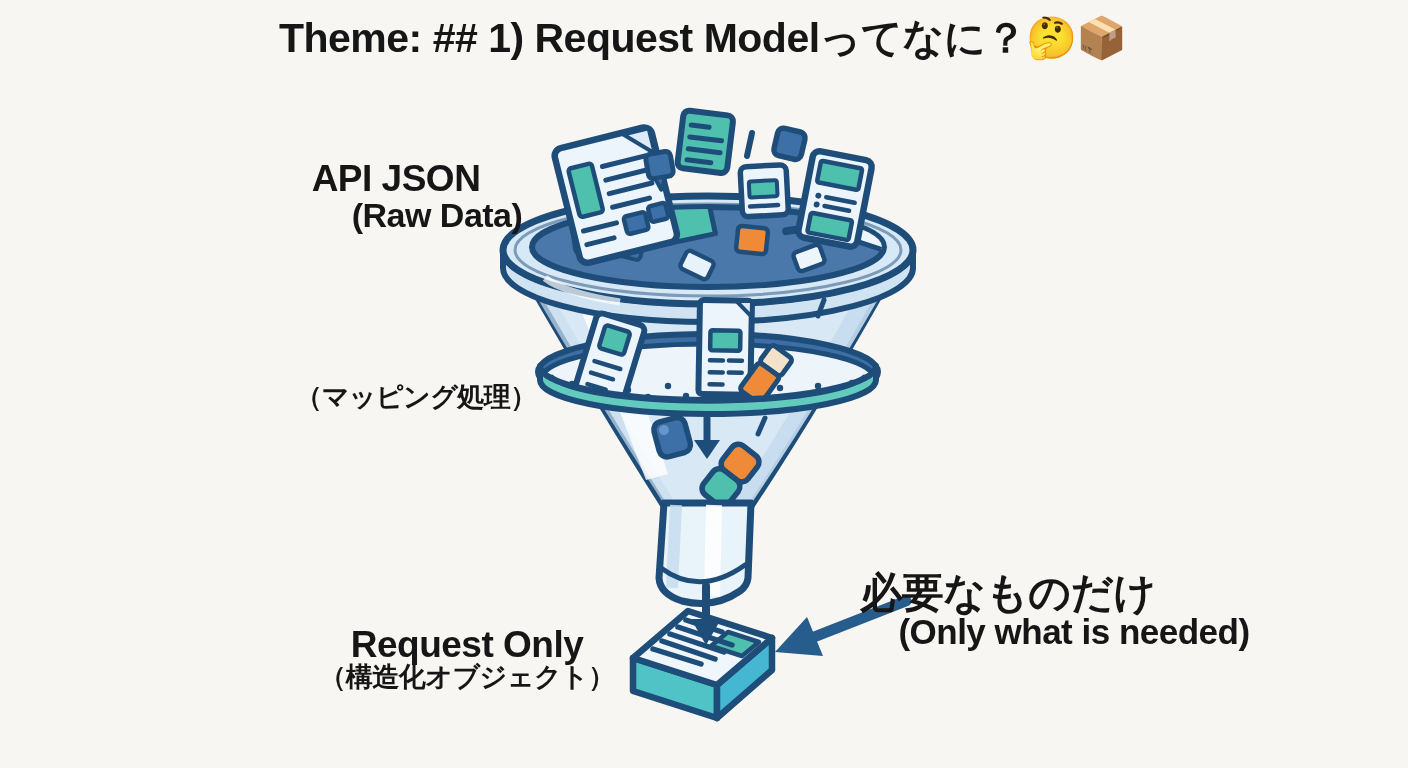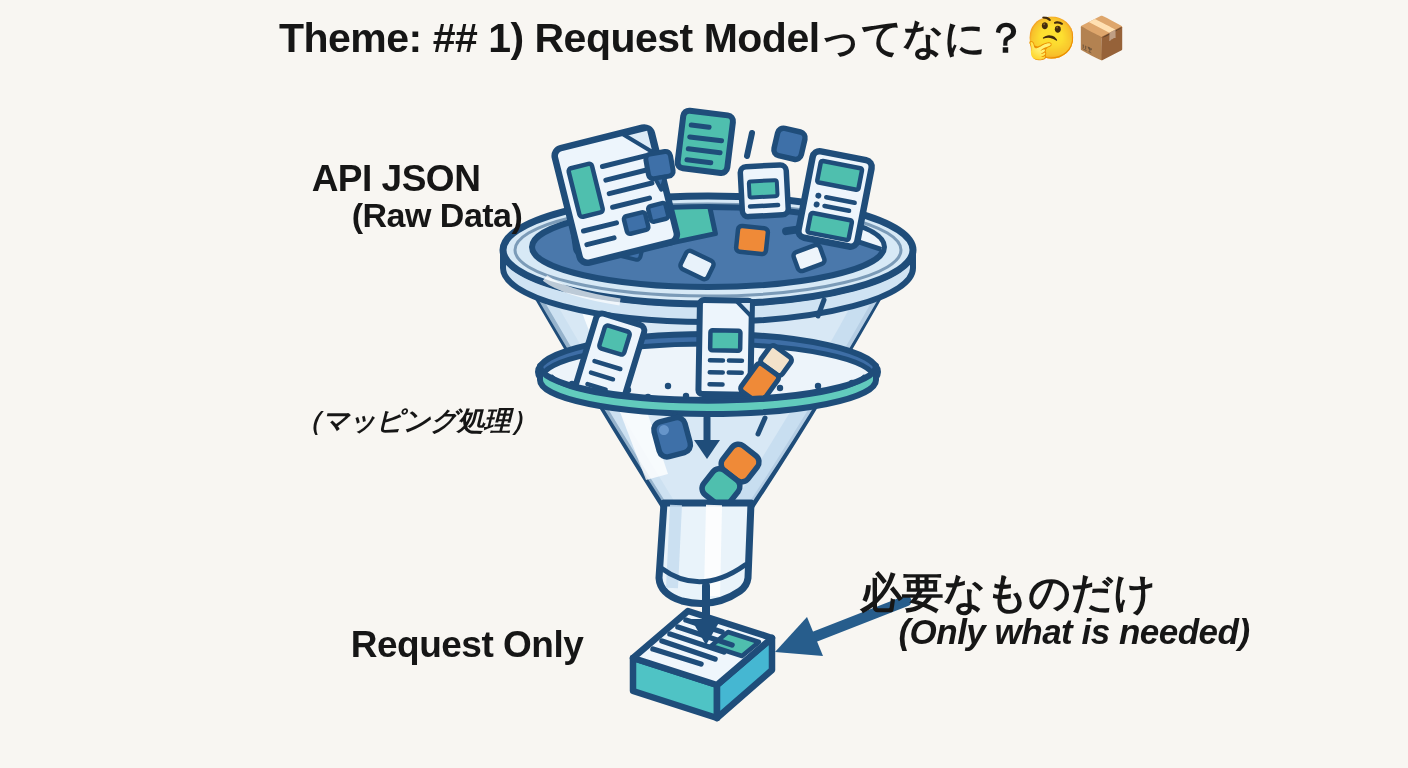--- a/index.html
+++ b/index.html
@@ -13,21 +13,21 @@
   .line{
     position:absolute;transform:translateX(-50%);
     white-space:nowrap;font-weight:bold;color:#161616;
     letter-spacing:-0.5px;line-height:1;
   }
   .title{left:703px;top:18px;font-size:41px;}
   .main-en{font-size:37px;}
   .sub-en{font-size:34px;margin-left:40px;}
   .sub-jp{font-size:27px;}
   .jp-big{font-size:42px;}
-  .sub-en-callout{font-size:35px;font-style:italic;}
+  .sub-en-callout{font-size:35px;}
 </style>
 </head>
 <body>
 
 <div class="stage">
 
   <svg class="illustration" viewBox="0 0 1408 768">
     <defs>
       <clipPath id="liquidClip">
           <ellipse cx="708" cy="247" rx="174" ry="38"></ellipse>
@@ -209,20 +209,21 @@
       <line x1="906" y1="601" x2="814" y2="637" stroke="#275d8c" stroke-width="11" stroke-linecap="round"></line>
       <polygon points="775,652 807,617 823,656" fill="#275d8c"></polygon>
     </g>
   </svg>
 
   <div class="line title">Theme: ## 1) Request Modelってなに？🤔📦</div>
 
   <div class="line main-en" style="left:396px;top:160px;">API JSON</div>
   <div class="line sub-en" style="left:397px;top:198px;">(Raw Data)</div>
 
-  <div class="line sub-jp" style="left:416px;top:408px;font-style:italic;">（マッピング処理）</div>
+  <div class="line sub-jp" style="left:416px;top:384px;">（マッピング処理）</div>
 
   <div class="line main-en" style="left:467px;top:626px;">Request Only</div>
+  <div class="line sub-jp" style="left:467px;top:664px;">（構造化オブジェクト）</div>
 
   <div class="line jp-big" style="left:1008px;top:572px;">必要なものだけ</div>
   <div class="line sub-en-callout" style="left:1074px;top:614px;">(Only what is needed)</div>
 
 </div>
 
 </body></html>

